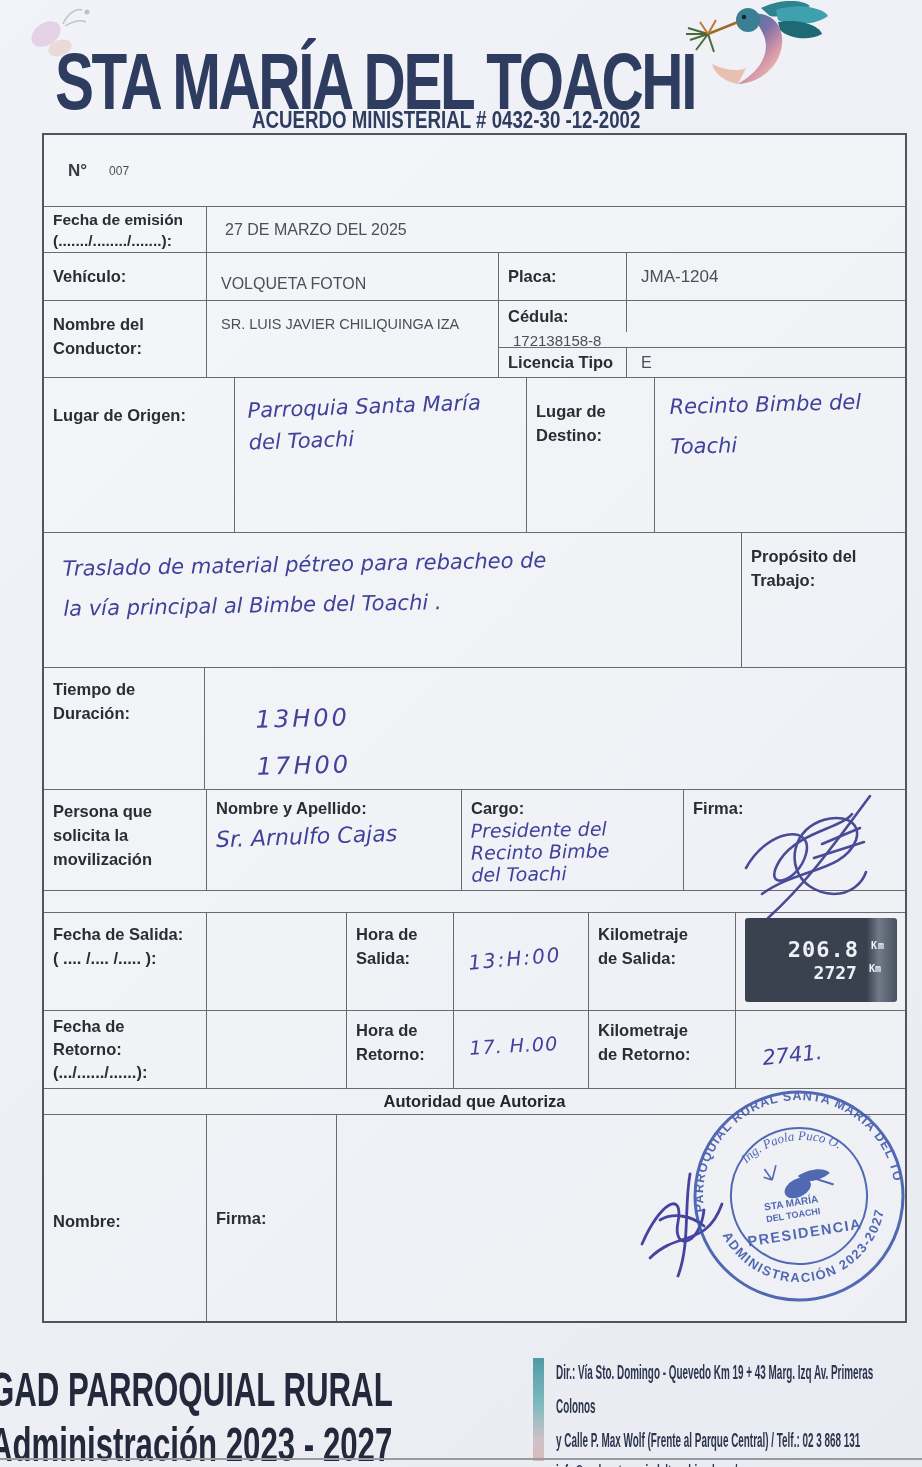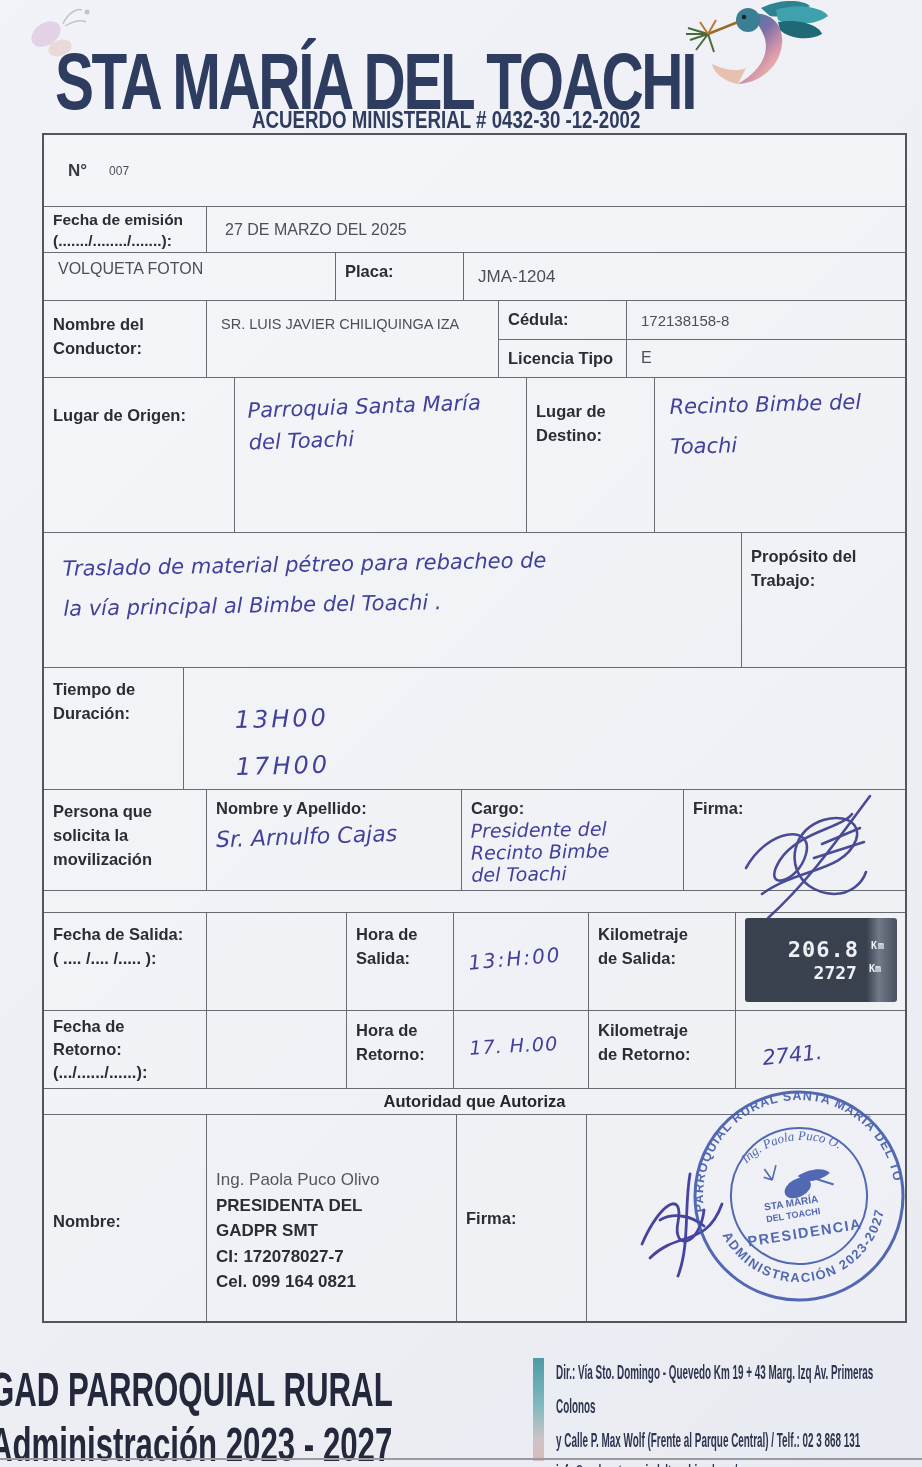--- a/index.html
+++ b/index.html
@@ -22,21 +22,21 @@
   .cell{border-right:1.5px solid #6a6b71;box-sizing:border-box;padding:7px 9px;overflow:hidden;position:relative;}
   .cell:last-child{border-right:none;}
   .lbl{font-size:16.5px;font-weight:600;color:#2c2d34;line-height:1.45;}
   .val{font-size:16px;color:#4d4e57;}
   .title-cell{display:flex;align-items:center;justify-content:center;}
   .form-title{font-family:"Liberation Serif",serif;font-weight:bold;font-size:19px;color:#2b2c33;letter-spacing:0.2px;}
   .num-cell{display:flex;align-items:center;gap:22px;padding-left:24px;}
   .hand{font-family:"DejaVu Sans",sans-serif;font-style:italic;color:#41419c;}
   .sub-col{display:flex;flex-direction:column;flex:1;}
   .sub-row{display:flex;flex:1;box-sizing:border-box;}
-  .sub-row.first{border-bottom:1.5px solid #6a6b71;}
+  .sub-row.first{border-bottom:1.5px solid #6a6b71;flex-direction:column;}
   .section-head{display:flex;align-items:center;justify-content:center;font-weight:bold;font-size:16.5px;color:#26272e;}
   
   .odometer{margin:3px 6px 3px auto;width:152px;height:84px;border-radius:3px;
         background:linear-gradient(90deg,#3a424f 0%,#39414e 80%,#707a88 88%,#49515f 100%);
         display:flex;flex-direction:column;justify-content:center;align-items:flex-end;
         padding-right:12px;box-sizing:border-box;color:#edf0f5;
         font-family:"DejaVu Sans Mono",monospace;font-weight:bold;}
   .odo1{font-size:22px;letter-spacing:1px;}
   .odo2{font-size:18px;margin-right:4px;}
   .odo-unit{font-size:10px;vertical-align:super;margin-left:12px;}
@@ -102,24 +102,27 @@
       <div class="cell" style="width:163px;padding-top:3px">
         <div class="lbl preline" style="font-size:15.5px;line-height:1.35">Fecha de emisión
 (......./......../.......):</div>
       </div>
       <div class="cell" style="flex:1;display:flex;align-items:center;padding-left:18px">
         <span class="val">27 DE MARZO DEL 2025</span>
       </div>
     </div>
 
     <div class="row" style="height:48px">
-      <div class="cell" style="width:292px;display:flex;align-items:flex-start;padding-left:14px">
+      <div class="cell" style="width:163px;display:flex;align-items:center">
+        <span class="lbl">Vehículo:</span>
+      </div>
+      <div class="cell" style="width:292px;display:flex;align-items:flex-end;padding-left:14px">
         <span class="val">VOLQUETA FOTON</span>
       </div>
-      <div class="cell" style="width:128px;display:flex;">
+      <div class="cell" style="width:128px;display:flex;align-items:center">
         <span class="lbl">Placa:</span>
       </div>
       <div class="cell" style="flex:1;display:flex;align-items:center;padding-left:14px">
         <span class="val" style="font-size:17px">JMA-1204</span>
       </div>
     </div>
 
     <div class="row" style="height:77px">
       <div class="cell" style="width:163px;padding-top:12px">
         <div class="lbl preline">Nombre del
@@ -171,21 +174,21 @@
         <div class="hand preline" style="font-size:21px;line-height:1.9;transform:rotate(-1deg);padding-top:4px;padding-left:10px">Traslado de material pétreo para rebacheo de
 la vía principal al Bimbe del Toachi .</div>
       </div>
       <div class="cell" style="width:163px;padding-top:12px">
         <div class="lbl preline">Propósito del
 Trabajo:</div>
       </div>
     </div>
 
     <div class="row" style="height:122px">
-      <div class="cell" style="width:140px;padding-top:10px">
+      <div class="cell" style="width:161px;padding-top:10px">
         <div class="lbl preline">Tiempo de
 Duración:</div>
       </div>
       <div class="cell" style="flex:1">
         <div class="hand preline" style="font-size:24px;line-height:1.95;letter-spacing:3px;transform:rotate(-1.5deg);padding-top:14px;padding-left:42px">13H00
 17H00</div>
       </div>
     </div>
 
     <div class="row" style="height:101px">
@@ -261,27 +264,20 @@
       </div>
     </div>
 
     <div class="row section-head" style="height:26px">
       <span>Autoridad que Autoriza</span>
     </div>
 
     <div class="row" style="height:206px">
       <div class="cell" style="width:163px;padding-top:95px">
         <span class="lbl">Nombre:</span>
-      </div>
-      <div class="cell" style="width:250px;padding-top:52px">
-        <div class="val" style="font-size:17px;color:#55565d;line-height:1.5">Ing. Paola Puco Olivo</div>
-        <div class="lbl preline" style="font-size:17px;line-height:1.5;font-weight:bold">PRESIDENTA DEL
-GADPR SMT
-CI: 172078027-7
-Cel. 099 164 0821</div>
       </div>
       <div class="cell" style="width:130px;padding-top:92px">
         <span class="lbl">Firma:</span>
       </div>
       <div class="cell" style="flex:1"></div>
     </div>
   </div>
 
   <svg class="overlay" style="left:702px;top:784px" width="200" height="150" viewBox="0 0 200 150">
     <g stroke="#3c3e90" stroke-width="2.6" fill="none" stroke-linecap="round" opacity="0.92">

